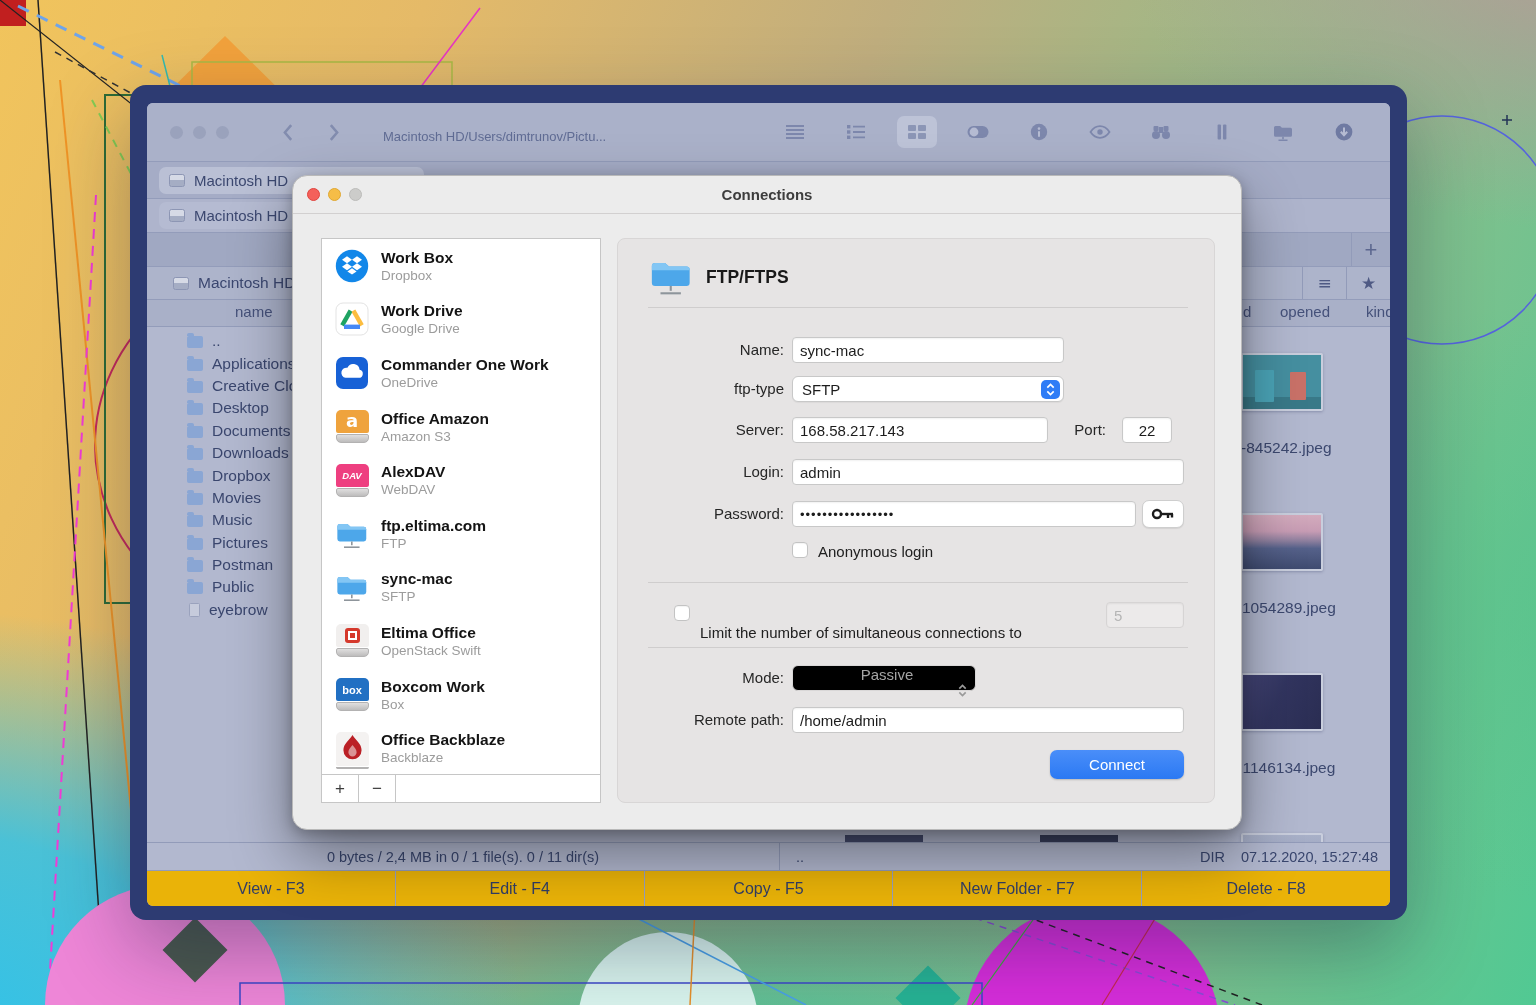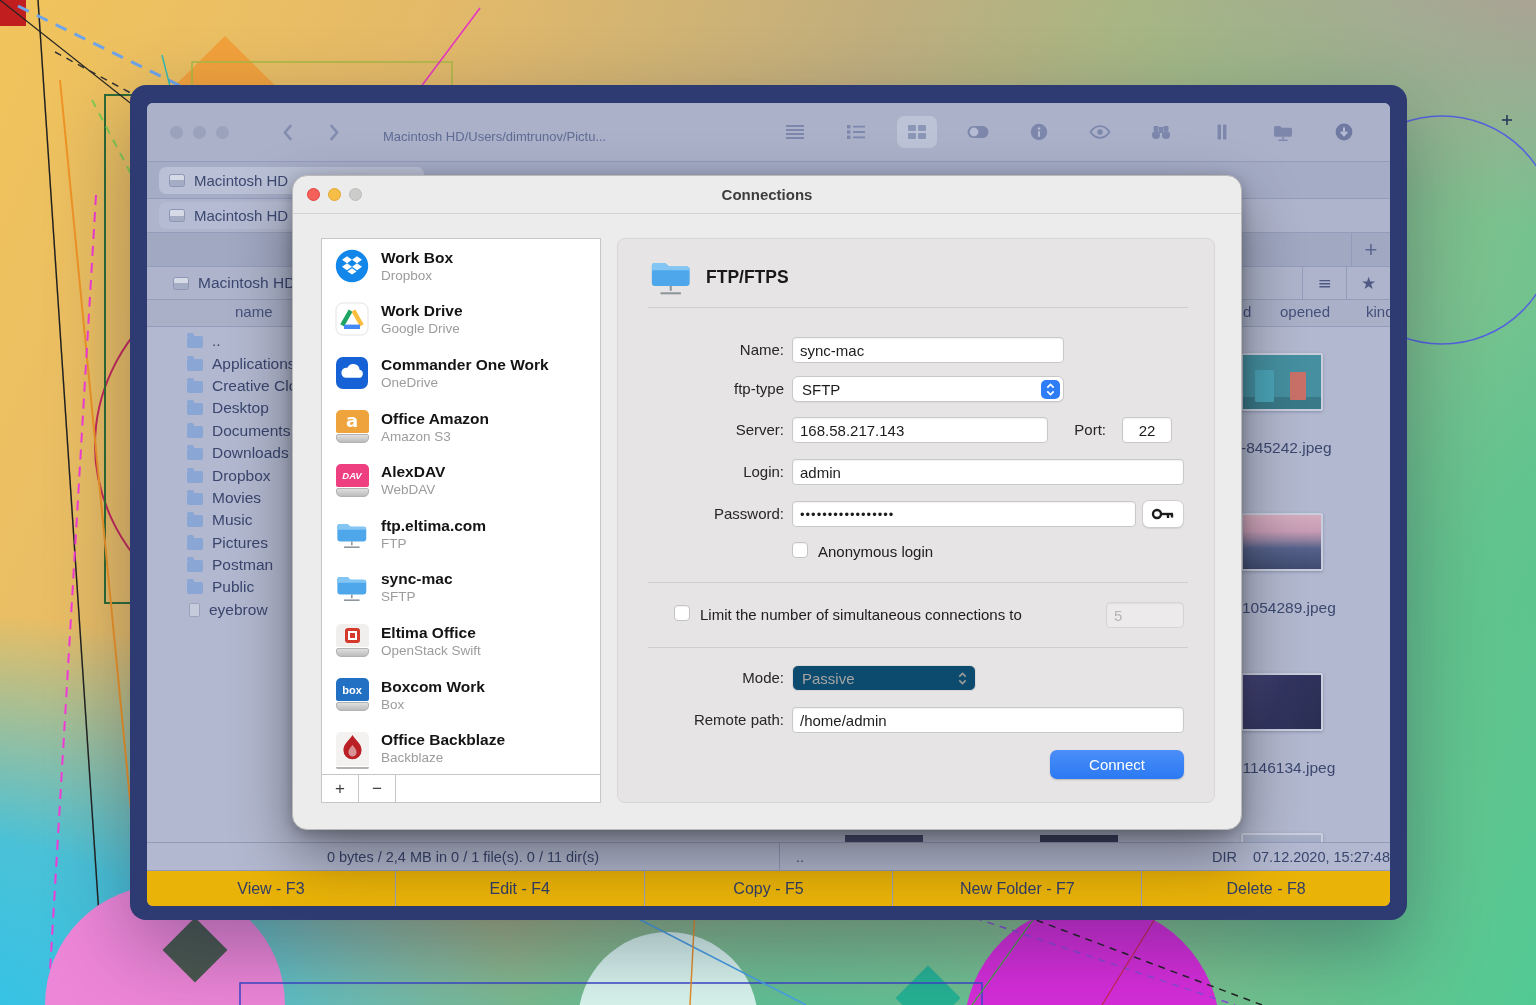--- a/index.html
+++ b/index.html
@@ -65,21 +65,21 @@
   .thumb.mountains{background:linear-gradient(#d3abbd 0%,#c79cb4 30%,#8d7f9e 48%,#55618a 62%,#3f4b70 100%);}
   .thumb.night{background:linear-gradient(115deg,#46477a 0%,#323560 45%,#2a2d52 100%);}
   .thumb.fog{background:linear-gradient(#a8b0c8,#8f98b6);}
   .thumb-cap{position:absolute;left:1078px;width:114px;text-align:center;font-size:15.5px;line-height:21px;
     color:#3c486f;word-break:break-all;}
   .sliver{position:absolute;top:508px;height:14px;width:78px;}
   .statusbar{height:27px;background:#b2b8cf;border-top:1px solid #929bb9;display:flex;align-items:center;
     font-size:14.5px;color:#39466e;flex:none;}
   .sb-left{width:632px;height:100%;display:flex;align-items:center;justify-content:center;border-right:1px solid #929bb9;}
   .sb-mid{padding-left:16px;}
-  .sb-right{margin-left:auto;display:flex;gap:16px;}
+  .sb-right{margin-left:auto;display:flex;gap:16px;padding-right:12px;}
   .fnbar{height:35px;background:#eab308;border-top:1px solid #929bb9;display:flex;flex:none;}
   .fn-btn{flex:1;display:flex;align-items:center;justify-content:center;font-size:16px;color:#323e66;}
   .fn-btn:not(:last-child){border-right:1px solid #97a0bd;}
 
   
   .dialog{position:absolute;left:292px;top:175px;width:950px;height:655px;z-index:10;background:#ececec;
     border-radius:15px;border:1px solid #b9b9b9;box-sizing:border-box;
     box-shadow:0 25px 60px rgba(0,0,0,.4),0 4px 14px rgba(0,0,0,.25);}
   .dlg-titlebar{height:37px;display:flex;align-items:center;padding:0 14px;border-bottom:1px solid #d2d0d0;position:relative;}
   .light{width:13px;height:13px;border-radius:50%;margin-right:8px;box-sizing:border-box;z-index:2;}
@@ -123,21 +123,21 @@
     box-sizing:border-box;box-shadow:inset 0 1px 2px rgba(0,0,0,.06);outline:none;}
   .fin.pw{font-size:13px;letter-spacing:1px;}
   .fin.ctr{text-align:center;}
   .fin.dis{background:#eceaea;color:#b5b5b5;border-color:#d6d4d4;}
   .fsel{position:absolute;height:26px;background:#fff;border:1px solid #c8c8c8;border-radius:6px;display:flex;
     align-items:center;padding:0 3px 0 9px;box-sizing:border-box;font-size:15px;color:#1c1c1c;
     box-shadow:0 1px 1px rgba(0,0,0,.05);}
   .fsel .step{margin-left:auto;width:19px;height:19px;border-radius:5px;background:#2e7cf6;
     display:flex;align-items:center;justify-content:center;}
   .fsel .step svg{width:11px;height:15px;display:block;}
-  .fsel.disabled{background:#0c4a6e;border-color:#d9d7d7;color:#a5a5a5;box-shadow:none;}
+  .fsel.disabled{background:#000000;border-color:#d9d7d7;color:#a5a5a5;box-shadow:none;flex-direction:column;}
   .fsel.disabled .step{background:transparent;}
   .cb{position:absolute;width:16px;height:16px;background:#fff;border:1px solid #c3c3c3;border-radius:4px;
     box-sizing:border-box;box-shadow:inset 0 1px 1px rgba(0,0,0,.05);}
   .fchk-label{position:absolute;font-size:15px;color:#202020;white-space:nowrap;}
   .fkey{position:absolute;width:42px;height:28px;background:#fff;border:1px solid #cecece;border-radius:7px;
     display:flex;align-items:center;justify-content:center;box-shadow:0 1px 1px rgba(0,0,0,.08);box-sizing:border-box;}
   .fkey svg{width:24px;height:14px;display:block;}
   .fbtn-connect{position:absolute;width:134px;height:29px;border:none;border-radius:7px;
     background:linear-gradient(#4a8ef9,#2b79f3);color:#fff;font-family:"Liberation Sans",sans-serif;
     font-size:15px;font-weight:500;box-shadow:0 1px 2px rgba(0,0,0,.2);}
@@ -615,21 +615,21 @@
               <line x1="21" y1="7" x2="21" y2="10.5" stroke="#1c1c1c" stroke-width="2.4"></line>
             </svg>
         </span>
 
         <span class="cb" style="top:303px;left:174px"></span>
         <span class="fchk-label" style="top:304px;left:200px">Anonymous login</span>
 
         <div class="fdiv" style="top:343px"></div>
 
         <span class="cb" style="top:366px;left:56px"></span>
-        <span class="fchk-label" style="top:367px;left:82px">Limit the number of simultaneous connections to</span>
+        <span class="fchk-label" style="top:385px;left:82px">Limit the number of simultaneous connections to</span>
         <input class="fin dis" style="top: 363px; left: 488px; width: 78px;" value="5">
 
         <div class="fdiv" style="top:408px"></div>
 
         <span class="flabel" style="top:430px">Mode:</span>
         <div class="fsel disabled" style="top:426px;left:174px;width:184px">
           <span>Passive</span>
           <span class="step">
               <svg viewBox="0 0 12 16">
                 <path d="M2.5 6 6 2.5 9.5 6" stroke="#9a9a9a" fill="none" stroke-width="1.8"></path>

